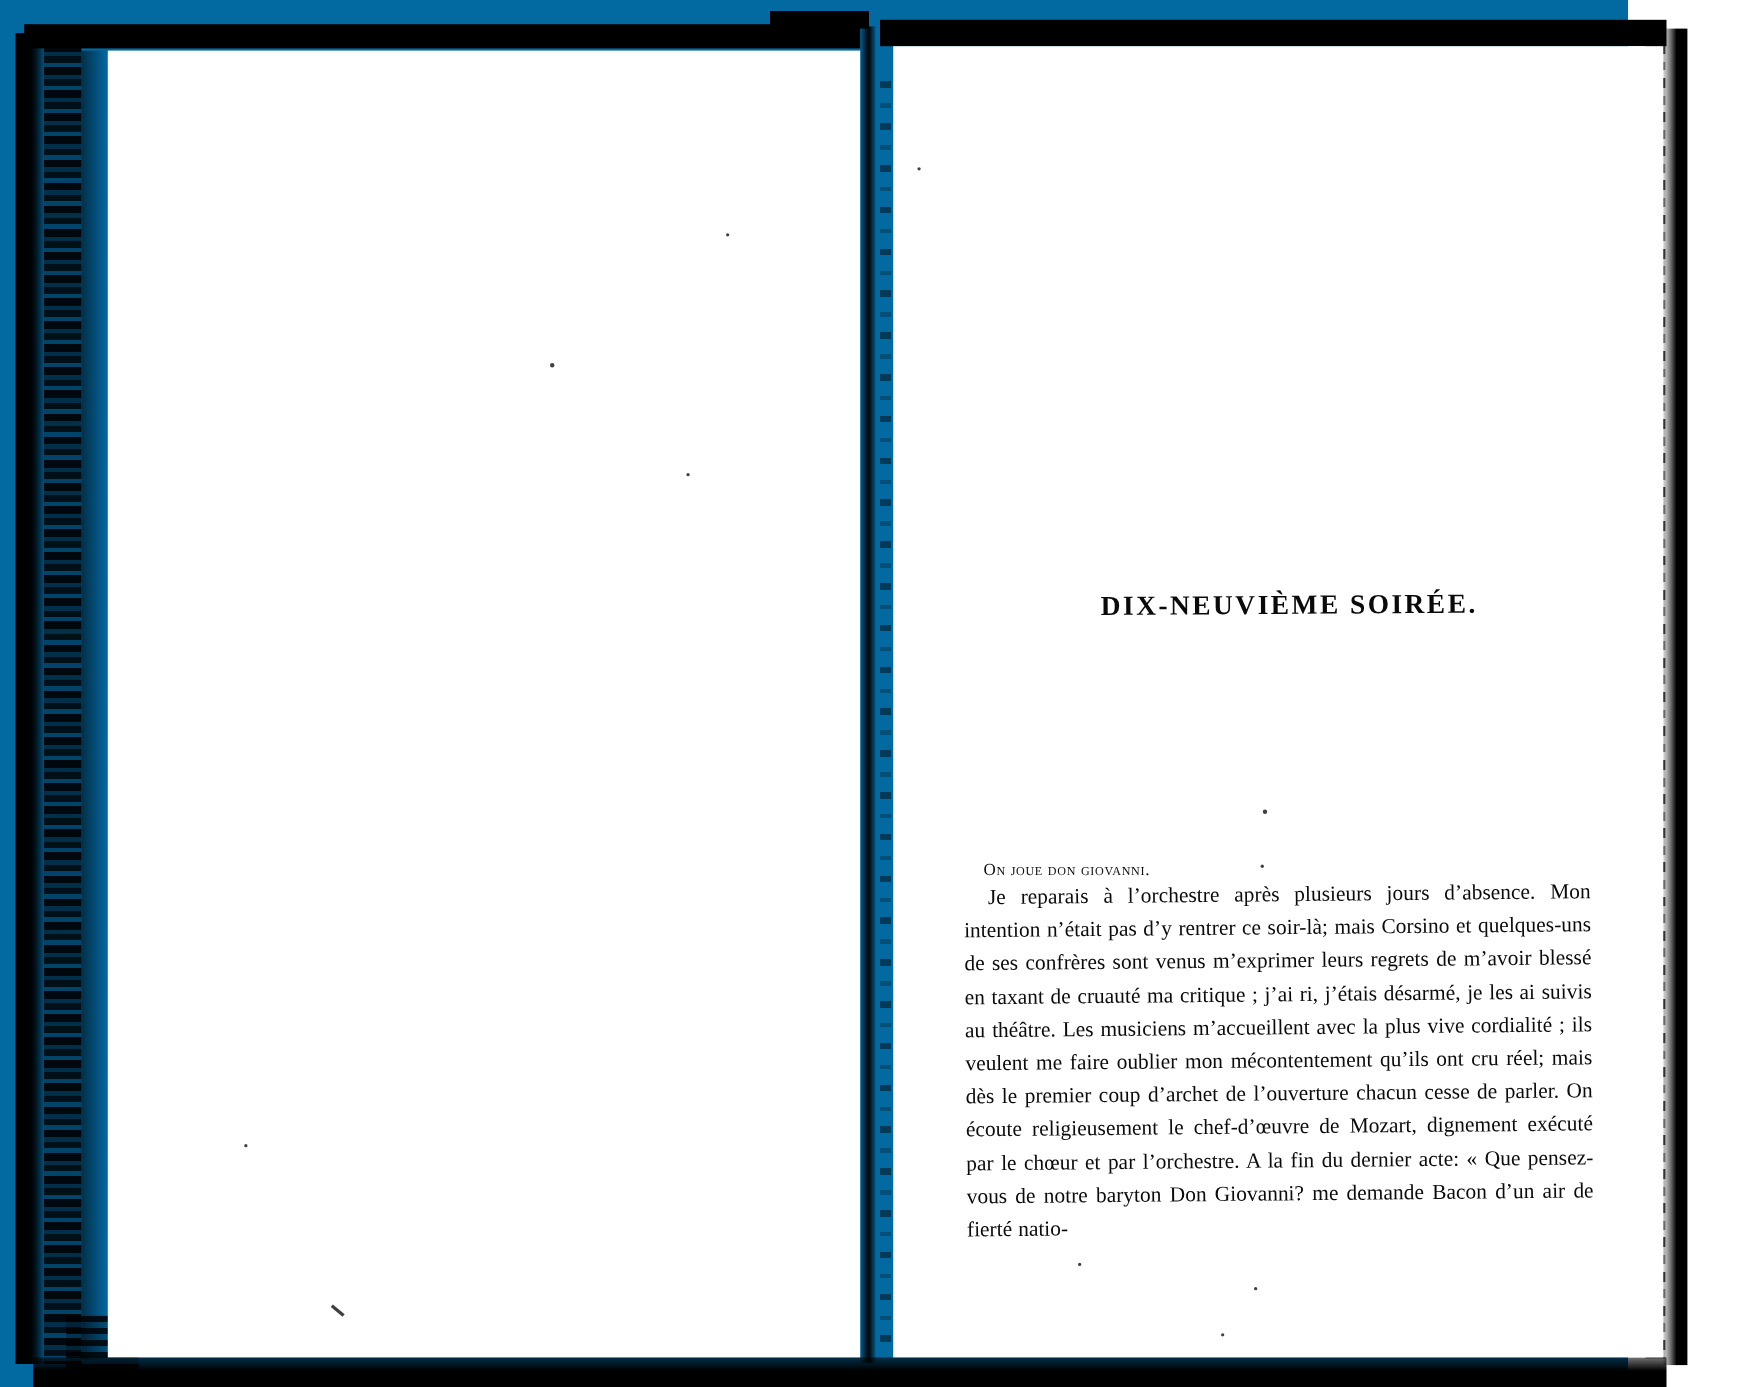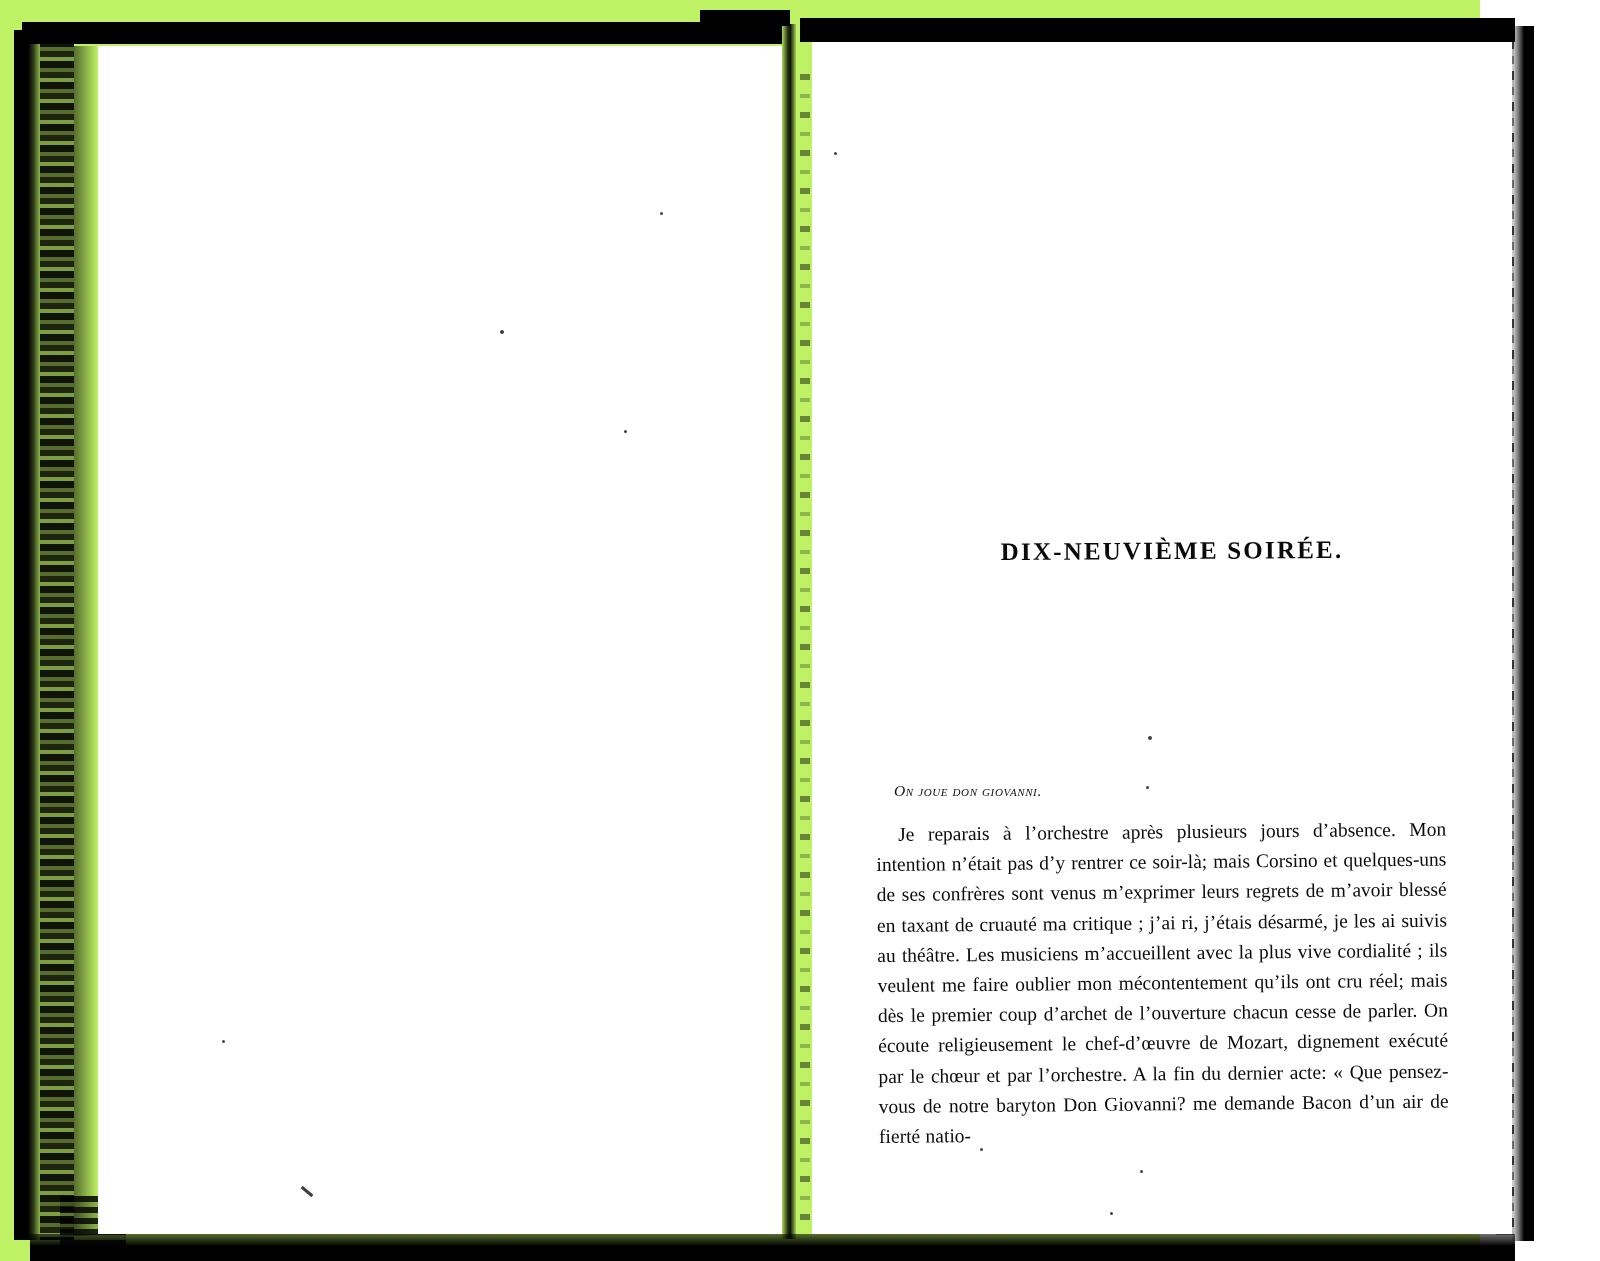--- a/index.html
+++ b/index.html
@@ -13,21 +13,21 @@
     overflow: hidden;
     font-family: "Liberation Serif", serif;
     color: #000000;
   }
 
   
   #scan {
     position: relative;
     width: 1480px;
     height: 1261px;
-    background: #bef264;
+    background: #0369a1;
   }
 
   
   .edge {
     position: absolute;
     background: #000000;
   }
 
   
   .edge-top-left {
@@ -188,23 +188,22 @@
     color: #0a0a0a;
     transform: rotate(-0.35deg);
     white-space: nowrap;
   }
 
   .stage-direction {
     font-size: 15.5px;
     letter-spacing: 0.6px;
     font-variant: small-caps;
     text-transform: lowercase;
-    margin: 0 0 20px 18px;
+    margin: 0 0 2px 18px;
     color: #101010;
-    font-style: italic;
   }
   .stage-direction::first-letter { text-transform: uppercase; }
 
   .body-par {
     font-size: 19.5px;
     line-height: 30.2px;
     text-align: justify;
     text-justify: inter-word;
     margin: 0;
     text-indent: 22px;

